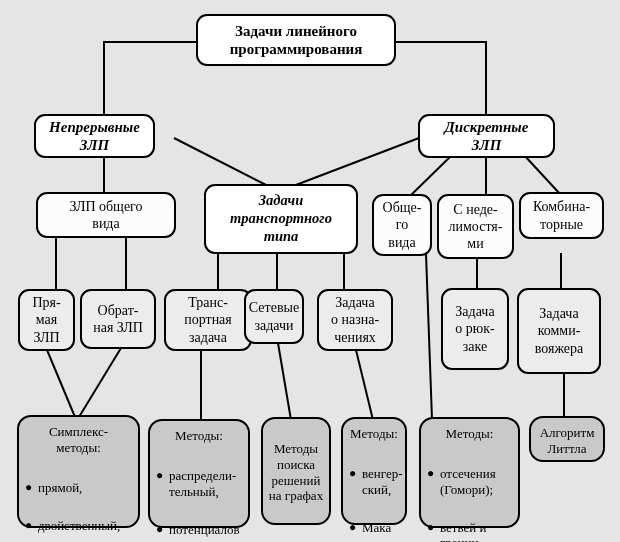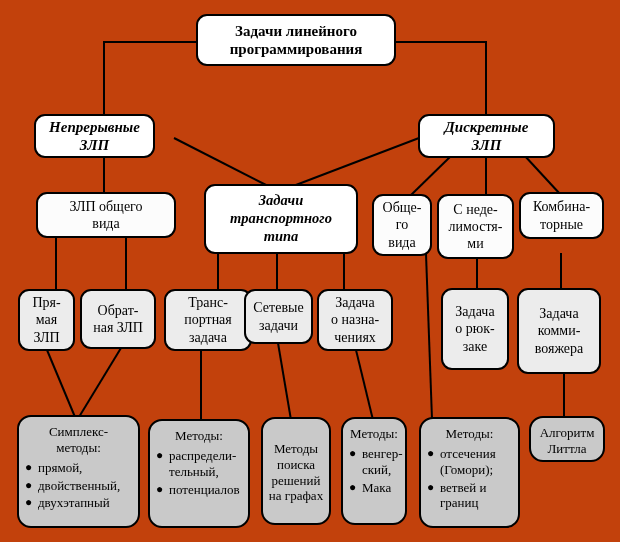--- a/index.html
+++ b/index.html
@@ -1,35 +1,36 @@
 <!DOCTYPE html>
 <html><head>
 <meta charset="utf-8">
 <style>
   html,body{margin:0;padding:0;background:#ffffff;}
   #canvas{
-    position:relative;width:620px;height:542px;background:#c2410c;
+    position:relative;width:620px;height:542px;background:#e5e5e5;
     font-family:"Liberation Serif","DejaVu Serif",serif;color:#000;
     overflow:hidden;
   }
   #wires{position:absolute;left:0;top:0;width:620px;height:542px;}
   .node{
     position:absolute;box-sizing:border-box;border:2px solid #000;
     border-radius:11px;background:#fff;display:flex;flex-direction:column;
     align-items:center;justify-content:center;text-align:center;
     white-space:pre-line;line-height:1.22;padding:2px 3px;
   }
   .bold{font-weight:bold;}
   .bi{font-weight:bold;font-style:italic;}
   .lvl3{background:#fcfcfc;font-size:14px;}
   .lvl4{background:#ececec;font-size:14px;}
   .leaf{
     background:#c9c9c9;border-width:2.5px;border-radius:14px;font-size:13px;
     justify-content:flex-start;align-items:stretch;text-align:left;
     padding:7px 5px 4px 5px;
+    gap:20px;
   }
   .leaf .ttl{text-align:center;white-space:pre-line;margin-bottom:3px;}
   .leaf .item{display:flex;align-items:flex-start;margin:1px 0;}
   .leaf .dot{width:13px;flex:0 0 13px;font-size:12px;line-height:1.3;text-align:left;padding-left:1px;}
   .leaf .itx{white-space:pre-line;flex:1;}
   .f15{font-size:15px;}
 </style>
 </head>
 <body>
 
@@ -92,21 +93,21 @@
 торные</div>
 
   <div class="node lvl4" style="left:18px;top:289px;width:57px;height:62px;">Пря-
 мая
 ЗЛП</div>
   <div class="node lvl4" style="left:80px;top:289px;width:76px;height:60px;">Обрат-
 ная ЗЛП</div>
   <div class="node lvl4" style="left:164px;top:289px;width:88px;height:62px;">Транс-
 портная
 задача</div>
-  <div class="node lvl4" style="left:244px;top:289px;width:69px;height:55px;">Сетевые
+  <div class="node lvl4" style="left:244px;top:289px;width:60px;height:55px;">Сетевые
 задачи</div>
   <div class="node lvl4" style="left:317px;top:289px;width:76px;height:62px;">Задача
 о назна-
 чениях</div>
   <div class="node lvl4" style="left:441px;top:288px;width:68px;height:82px;">Задача
 о рюк-
 заке</div>
   <div class="node lvl4" style="left:517px;top:288px;width:84px;height:86px;">Задача
 комми-
 вояжера</div>

